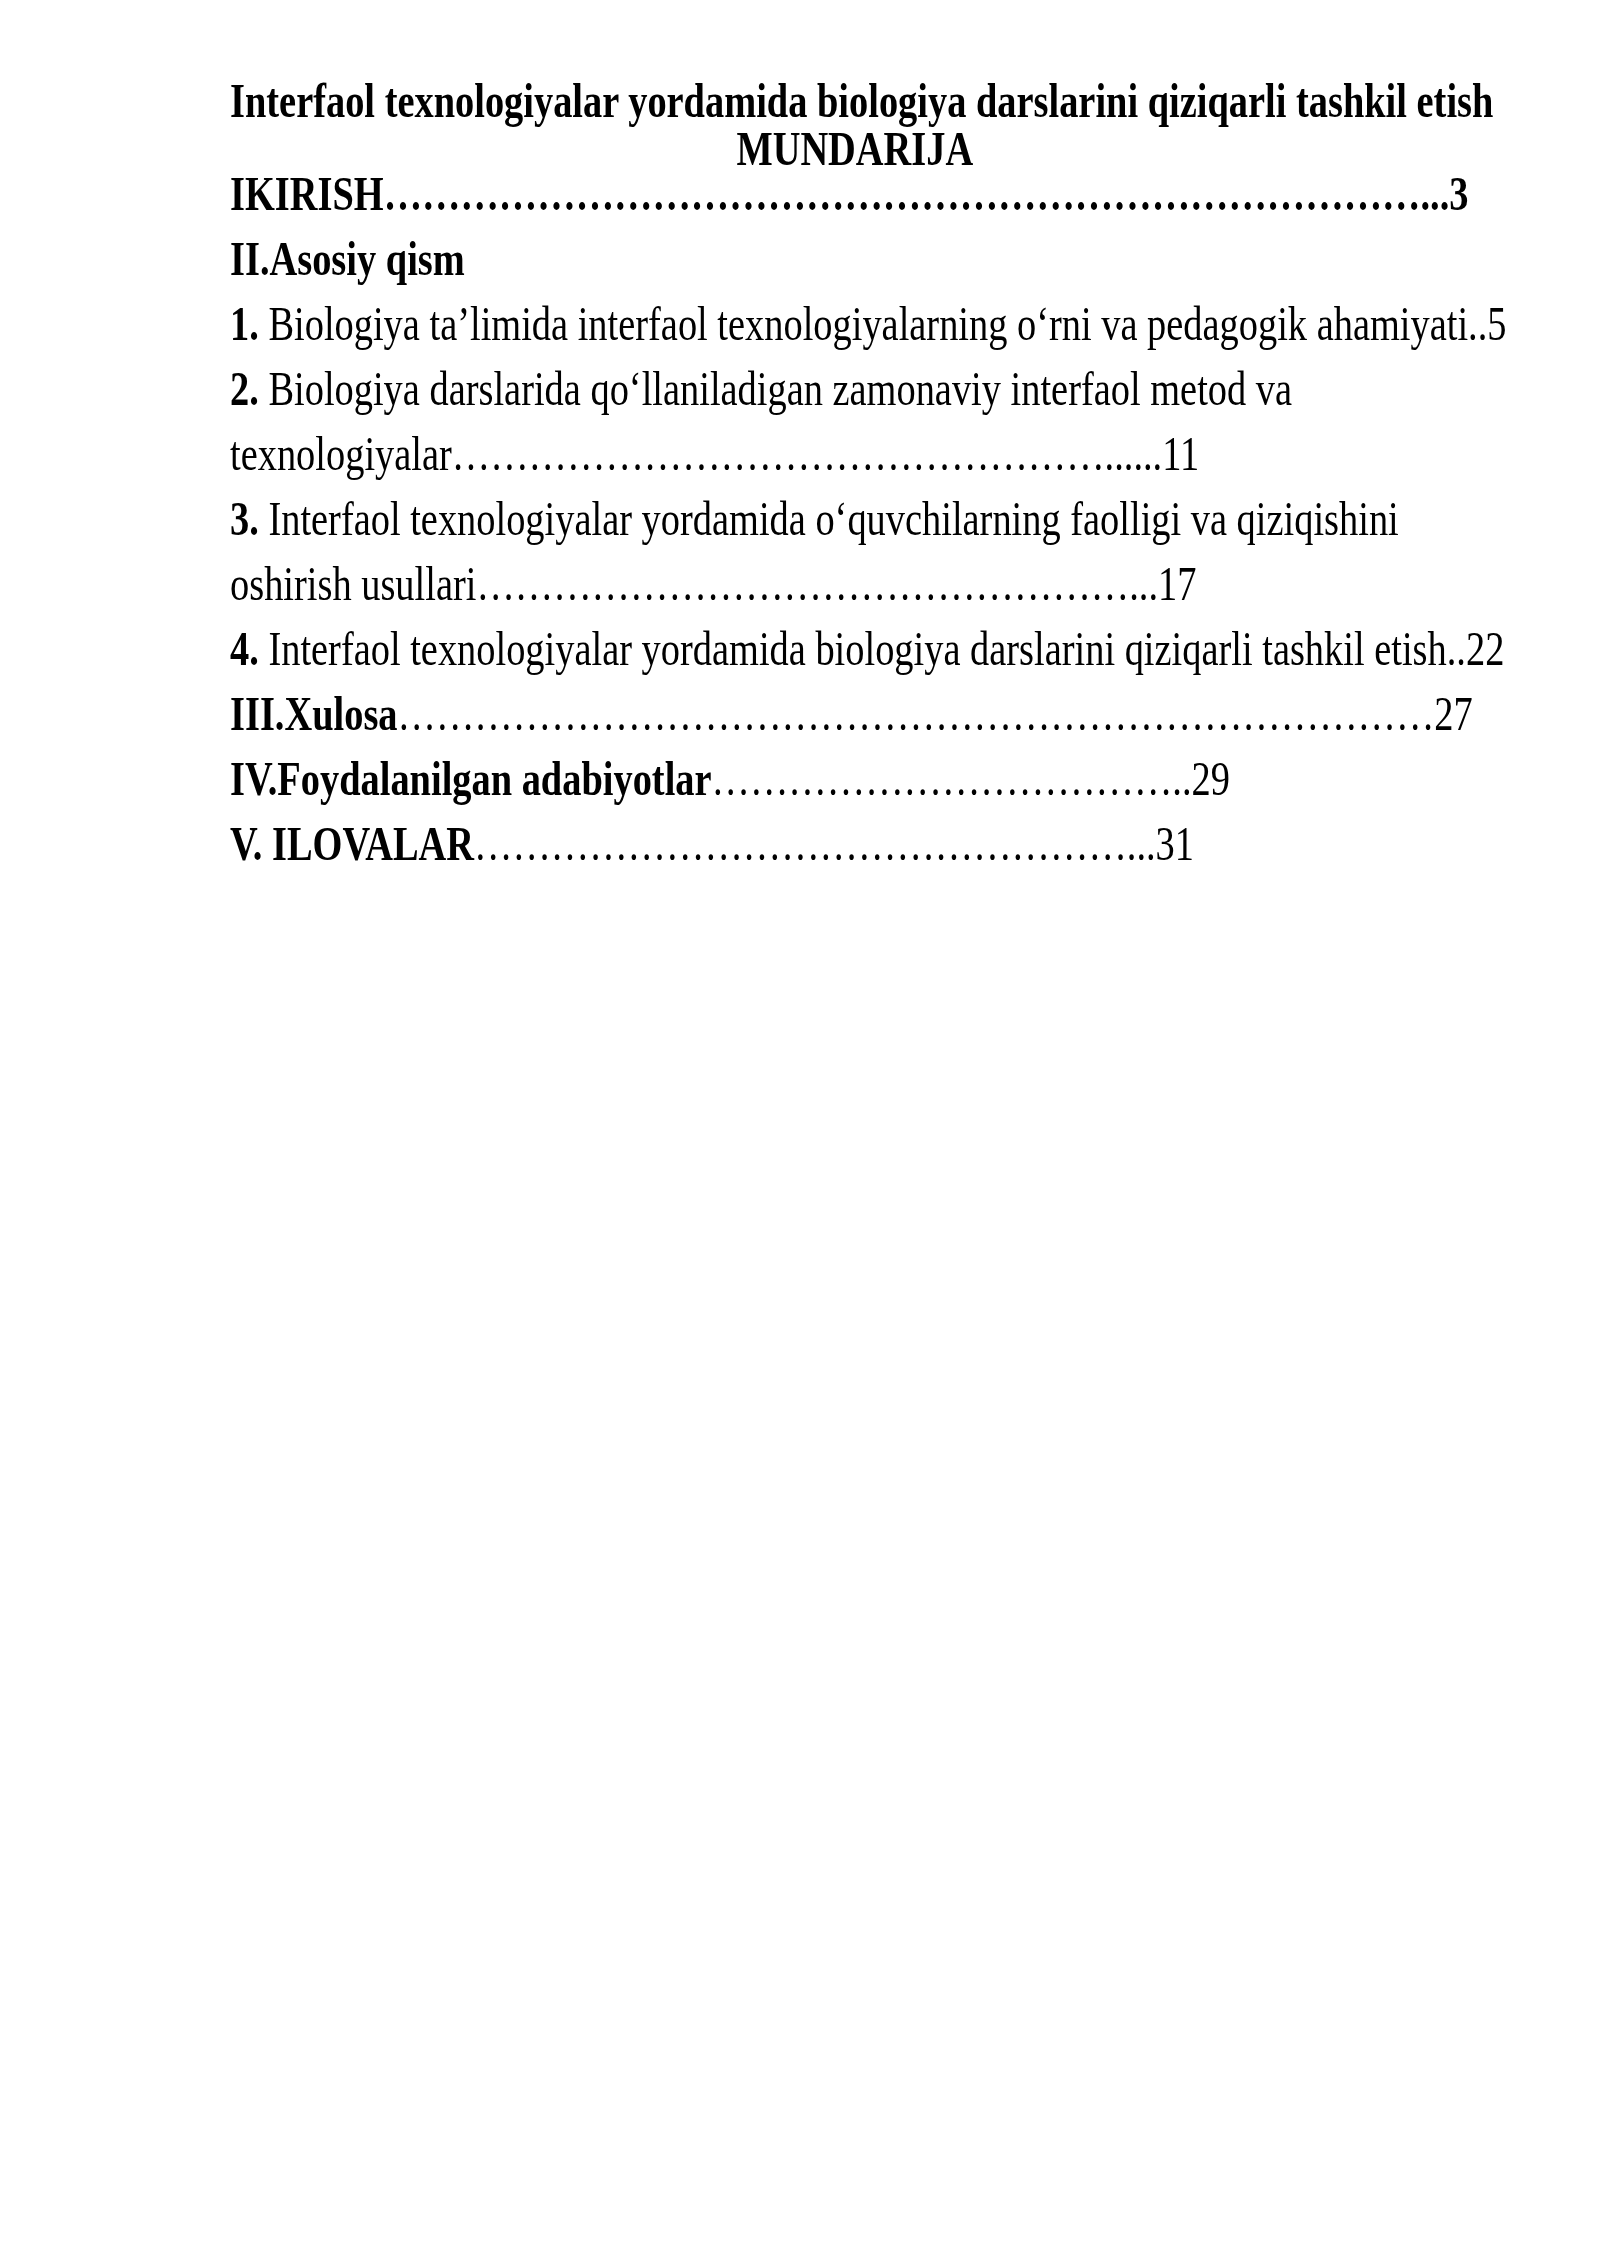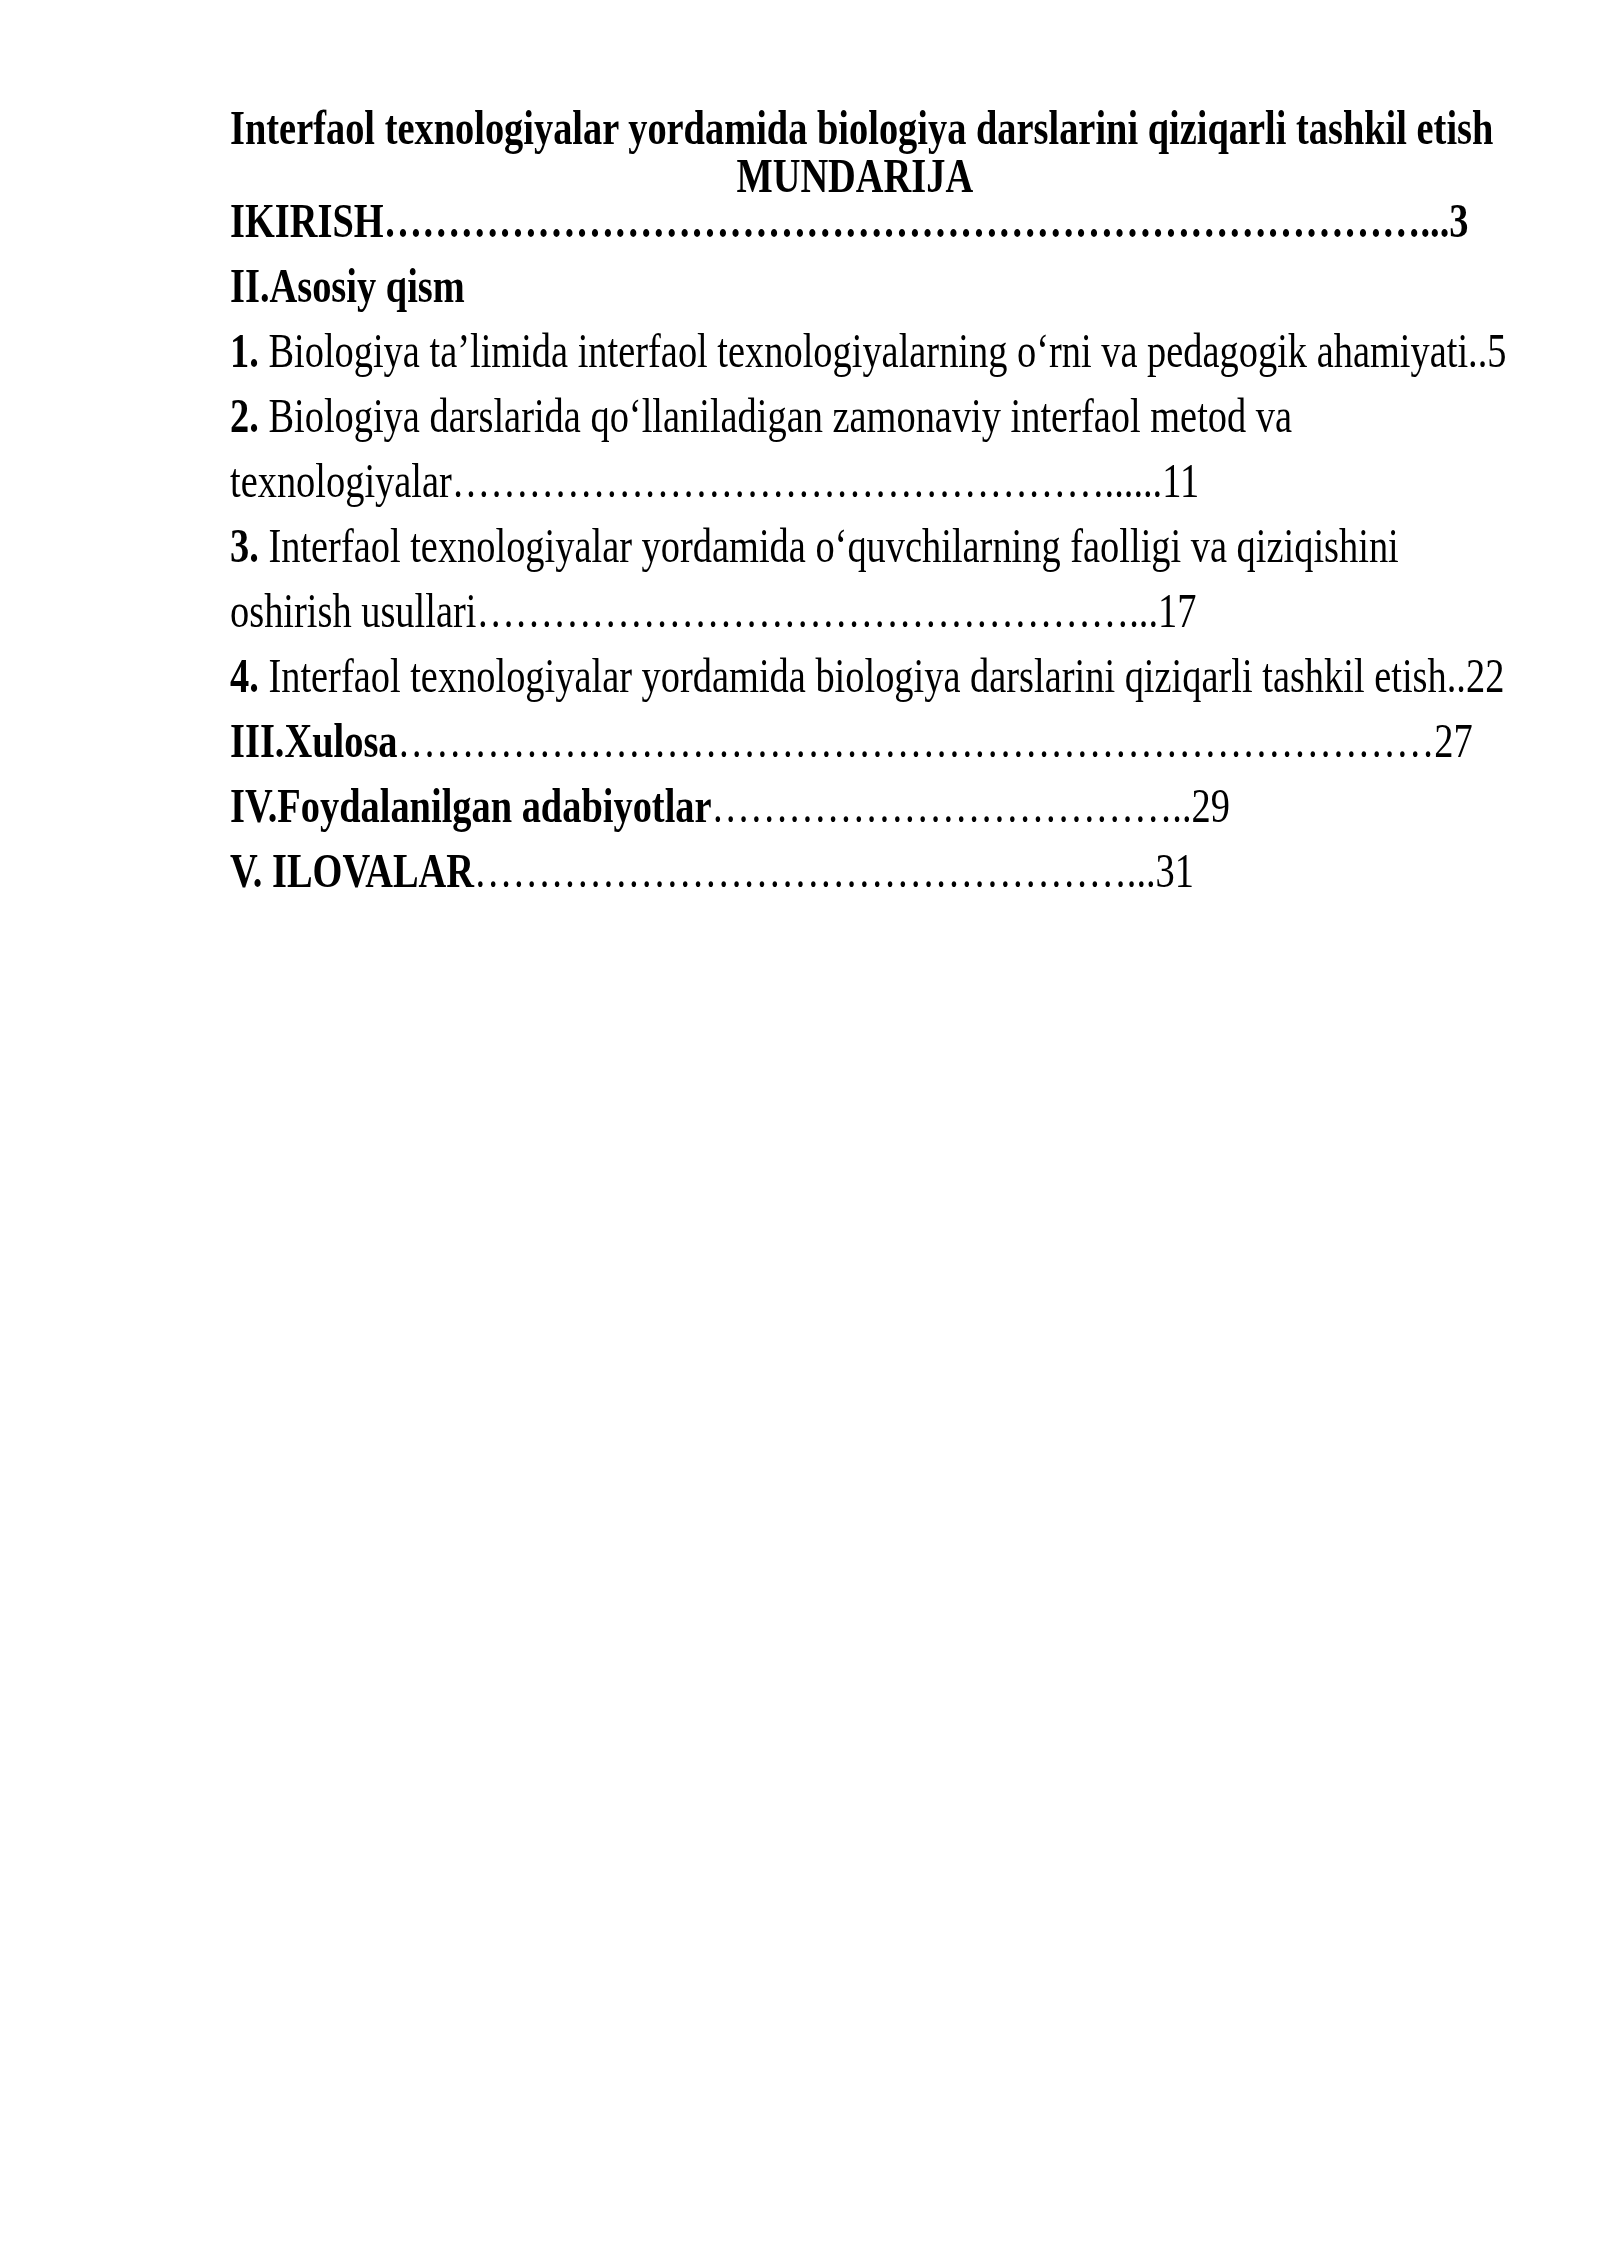--- a/index.html
+++ b/index.html
@@ -11,21 +11,21 @@
     width: 1600px;
     height: 2262px;
     font-family: "Liberation Serif", serif;
     color: #000000;
     overflow: hidden;
   }
   .page {
     box-sizing: border-box;
     width: 1600px;
     height: 2262px;
-    padding-top: 104px;
+    padding-top: 77px;
     overflow: hidden;
     border-radius: 10px;
   }
   
   .title-block {
     margin-left: 230px;
     width: 1562px;              
     transform: scaleX(0.8);
     transform-origin: 0 0;
     font-size: 48px;

